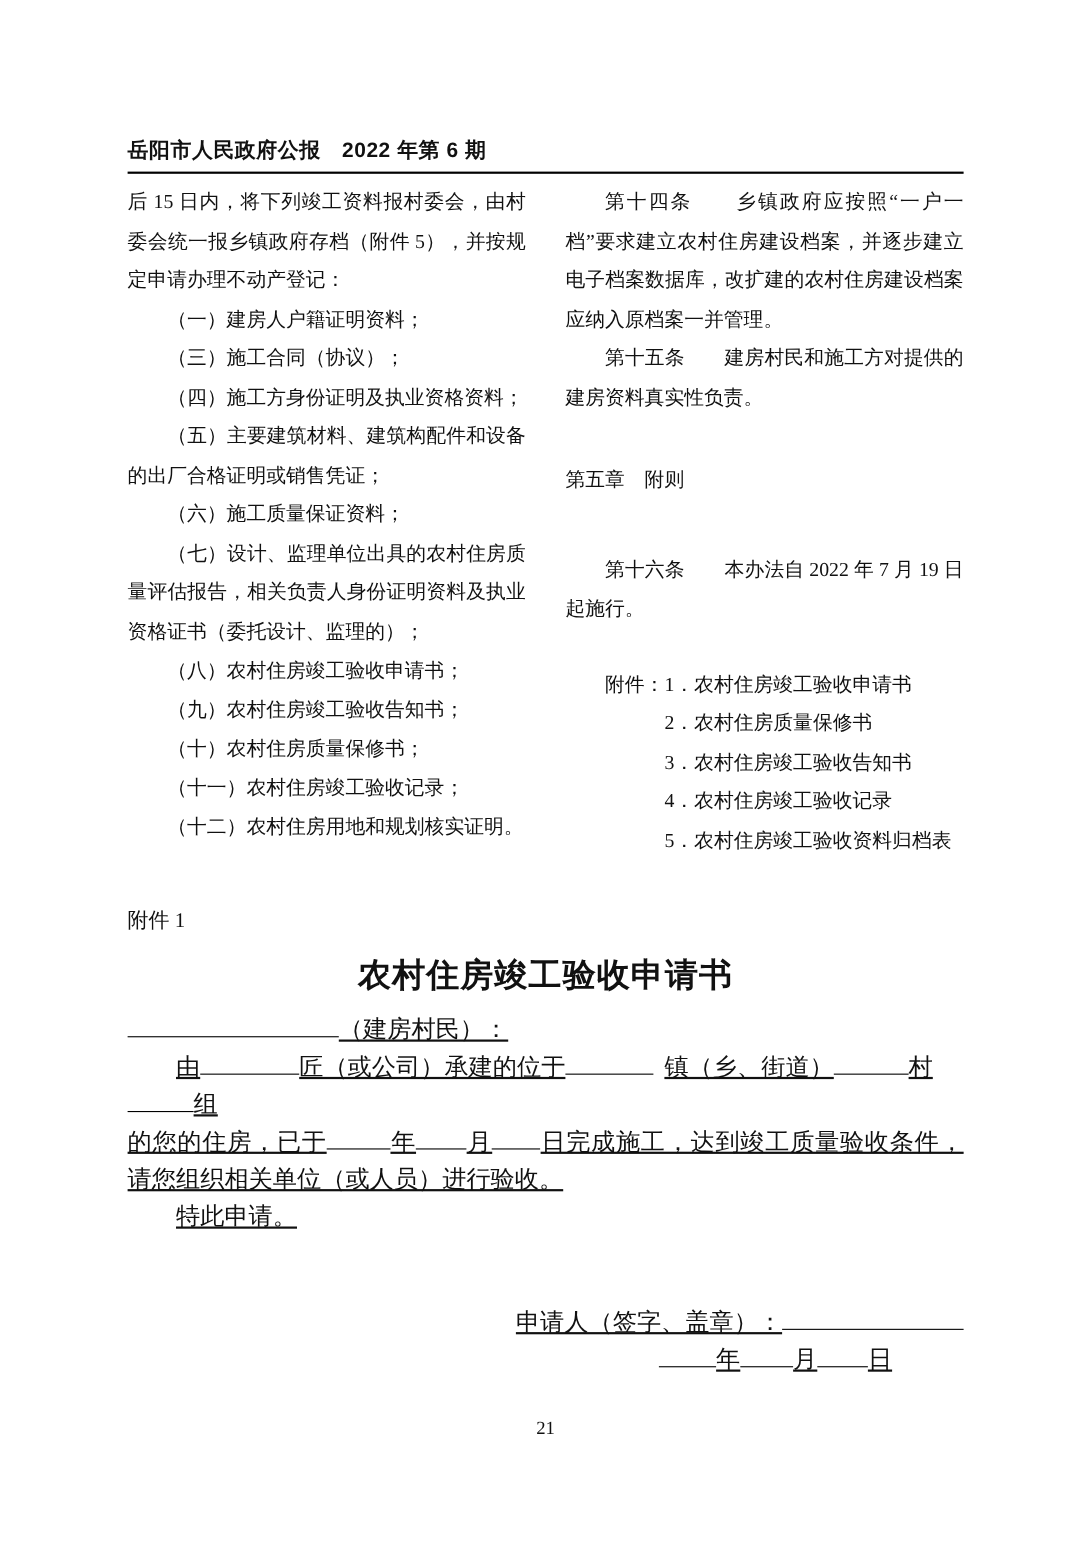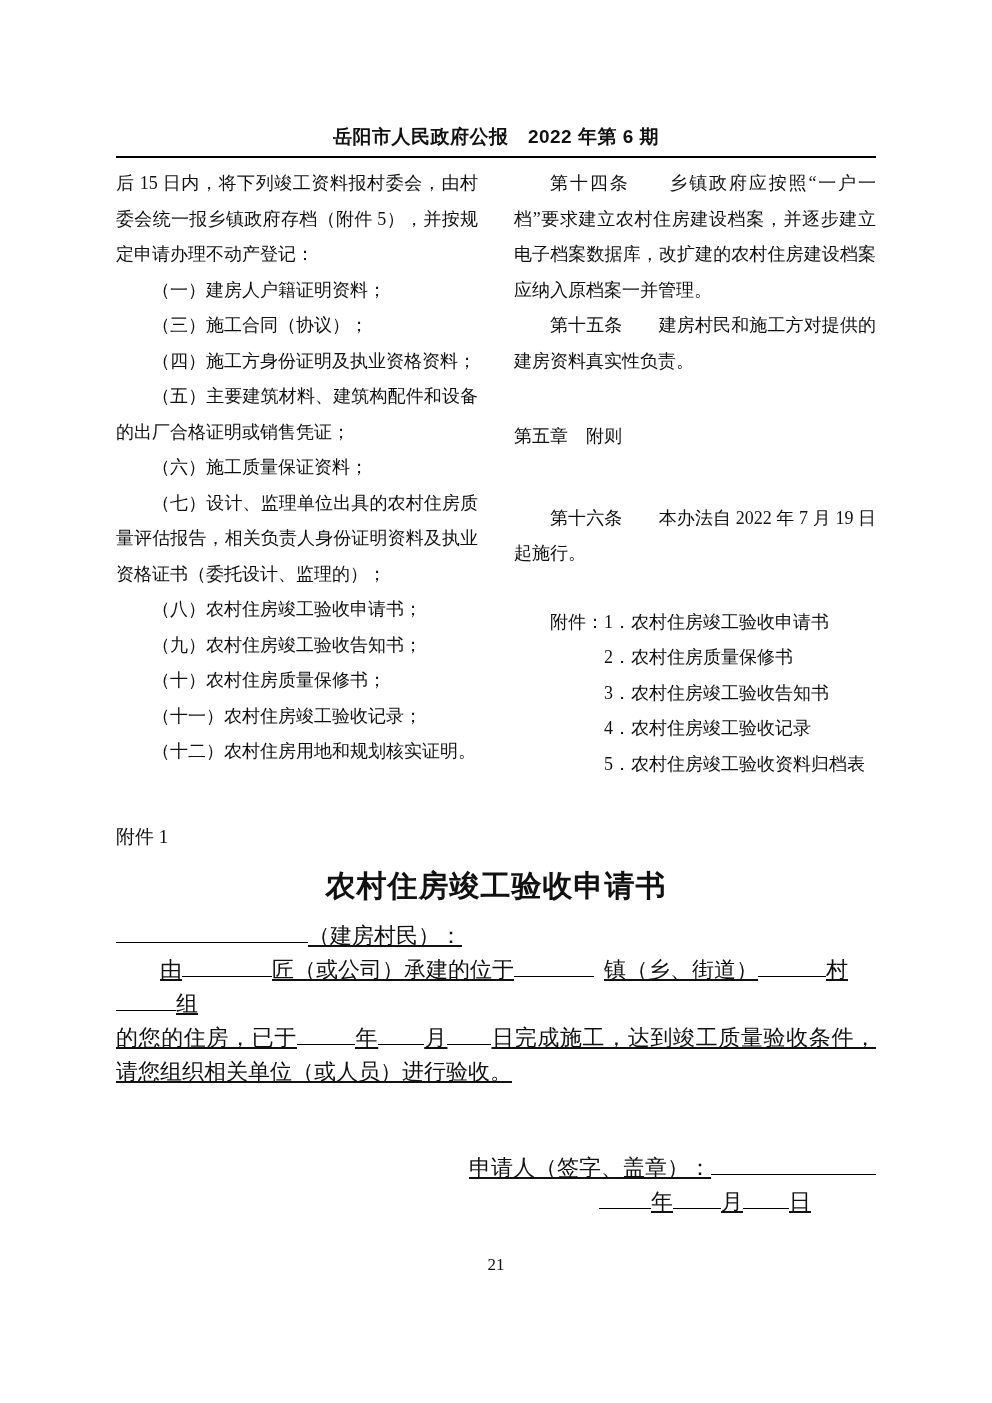--- a/index.html
+++ b/index.html
@@ -12,21 +12,21 @@
   }
   .page {
     width: 992px; height: 1403px;
     padding: 0 116px;
   }
   
   .header {
     padding-top: 124px;
     padding-bottom: 6px;
     border-bottom: 2px solid #000;
-    text-align: center;
+    text-align: left;
   }
   .header-title {
     font-family: "Liberation Sans", "DejaVu Sans", sans-serif;
     font-weight: bold;
     font-size: 19px;
     letter-spacing: 0.5px;
   }
   
   .columns {
     display: flex;
@@ -125,20 +125,21 @@
   <div class="annex-title">农村住房竣工验收申请书</div>
 
   <div class="form">
 
     <p><span class="blank bw-192"></span><span>（建房村民）：</span></p>
 
     <p class="para-indent"><span>由</span><span class="blank bw-90"></span><span>匠（或公司）承建的位于</span><span class="blank bw-80"></span><span class="gap-sm"></span><span>镇（乡、街道）</span><span class="blank bw-68"></span><span>村</span><span class="blank bw-60"></span><span>组</span></p>
 
     <p class="justify"><span>的您的住房，已于</span><span class="blank bw-58"></span><span>年</span><span class="blank bw-46"></span><span>月</span><span class="blank bw-44"></span><span>日完成施工，达到竣工质量验收条件，请您组织相关单位（或人员）进行验收。</span></p>
 
+    <p class="para-indent">特此申请。</p>
 
     <div class="sig-row"><span>申请人（签字、盖章）：</span><span class="blank bw-165"></span></div>
 
     <div class="date-row"><span class="blank bw-52"></span><span>年</span><span class="blank bw-48"></span><span>月</span><span class="blank bw-46"></span><span>日</span></div>
 
   </div>
 
   <div class="page-number">21</div>
 
 </div>

